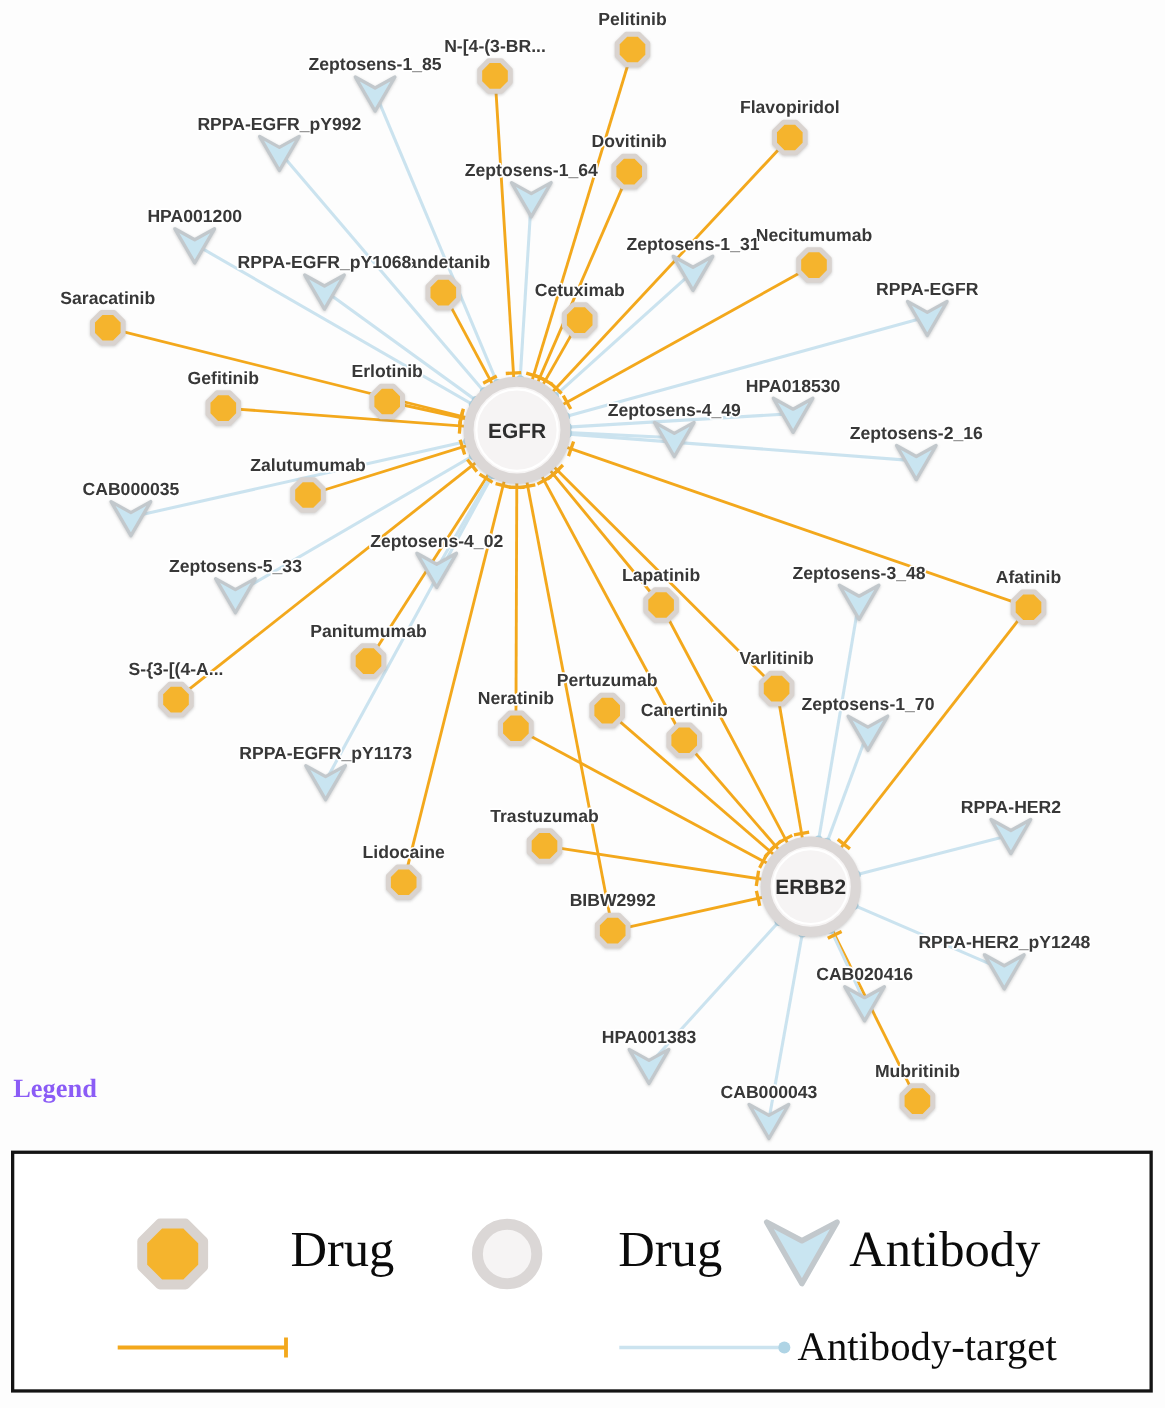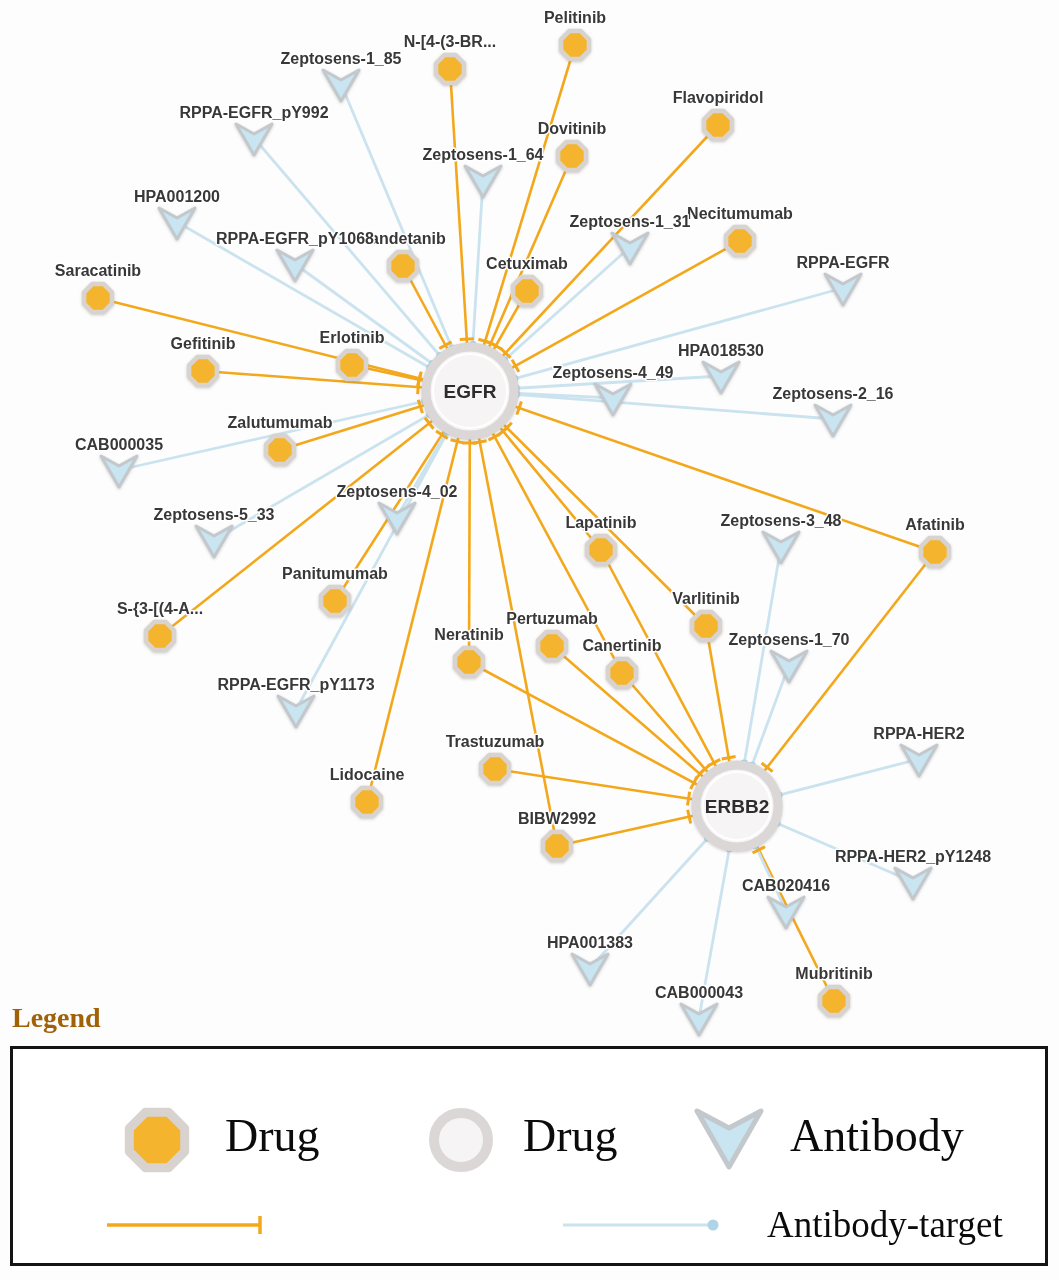--- a/index.html
+++ b/index.html
@@ -19,34 +19,34 @@
     paint-order:stroke;stroke-linejoin:round;
   }
   .gene-label{
     font-family:"Liberation Sans",sans-serif;
     font-weight:700;font-size:19px;
     fill:#2d2d2d;
   }
   .shadowed{filter:drop-shadow(0 1px 1.5px rgba(120,120,120,0.35));}
   
   .legend-title{
-    position:absolute;left:12px;top:1004px;
+    position:absolute;left:12px;top:978px;
     font-family:"Liberation Serif",serif;
-    font-weight:700;font-size:28px;color:#a16207;line-height:1;
+    font-weight:700;font-size:24px;color:#8b5cf6;line-height:1;
   }
   .legend-box{
     position:absolute;left:10px;top:1046px;
     width:1032px;height:214px;
     border:3px solid #141414;background:#ffffff;
   }
   .legend-box .abs{position:absolute;line-height:1;}
   .lg-text{
     font-family:"Liberation Serif",serif;color:#0b0b0b;
   }
-  .lg-big{font-size:46px;}
+  .lg-big{font-size:46px;margin-left:39px;}
   .lg-mid{font-size:37px;}
 </style>
 </head>
 <body>
 
 <div class="canvas">
 
   <svg id="graph" width="1059" height="1280" viewBox="0 0 1059 1280">
       <g class="">
         <line x1="575" y1="45" x2="470" y2="391" stroke="#F3A81C" stroke-width="2.6"></line>
@@ -264,27 +264,27 @@
     <div class="abs lg-text lg-big" style="left:212px;top:64px;">Drug</div>
 
     <svg class="abs" style="left:410px;top:53px;" width="76" height="76" viewBox="-38 -38 76 76">
       <circle cx="0" cy="0" r="27" stroke-width="10" fill="#F6F4F4" stroke="#DBD7D6"></circle>
     </svg>
     <div class="abs lg-text lg-big" style="left:510px;top:64px;">Drug</div>
 
     <svg class="abs" style="left:676px;top:53px;" width="80" height="75" viewBox="-40 -35 80 75">
       <polygon points="-32,-26 0,-9 32,-26 0,30" stroke-width="5" stroke-linejoin="round" fill="#C9E5F1" stroke="#C2C8CC"></polygon>
     </svg>
-    <div class="abs lg-text lg-big" style="left:777px;top:64px;">Antibody</div>
+    <div class="abs lg-text lg-big" style="left:720px;top:64px;">Antibody</div>
 
     <svg class="abs" style="left:92px;top:163px;" width="170" height="26" viewBox="0 0 170 26">
       <line x1="2" y1="13" x2="155" y2="13" stroke-width="3.5" stroke="#F3A81C"></line>
       <line x1="155" y1="4" x2="155" y2="22" stroke-width="3.5" stroke="#F3A81C"></line>
     </svg>
 
     <svg class="abs" style="left:548px;top:163px;" width="165" height="26" viewBox="0 0 165 26">
       <line x1="2" y1="13" x2="147" y2="13" stroke-width="3" stroke="#CBE3EF"></line>
       <circle cx="152" cy="13" r="5.5" fill="#AFD4E5"></circle>
     </svg>
-    <div class="abs lg-text lg-mid" style="left:754px;top:157px;">Antibody-target</div>
+    <div class="abs lg-text lg-mid" style="left:712px;top:157px;">Antibody-target</div>
 
   </div>
 </div>
 
 </body></html>

